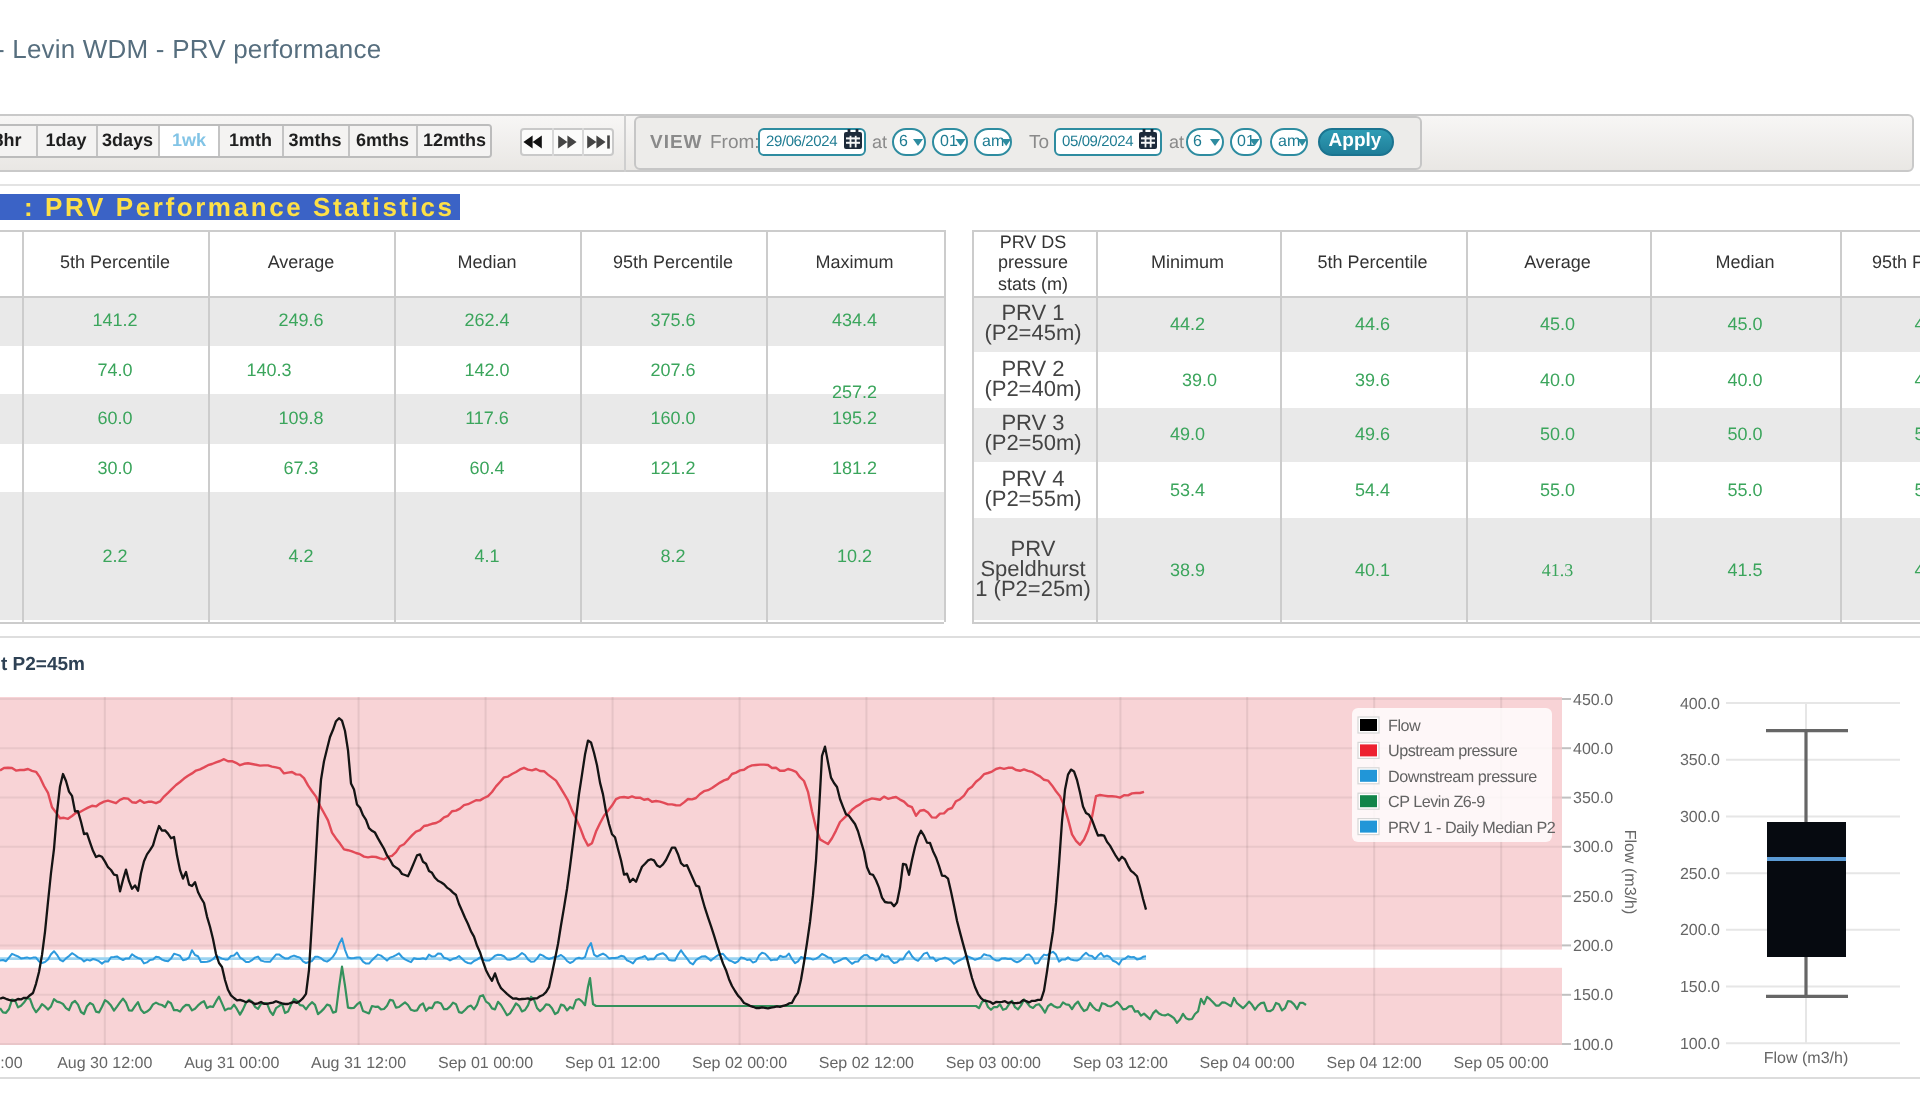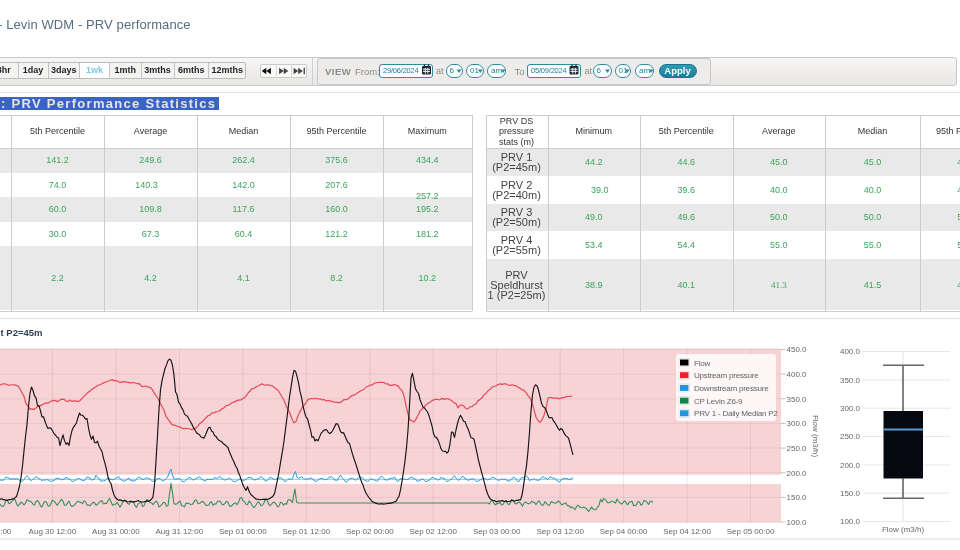--- a/index.html
+++ b/index.html
@@ -40,36 +40,36 @@
     <div class="dd" style="left:445.5px;top:64px;width:17.5px;height:13.5px;padding-left:3px;">6</div>
     <div class="dd" style="left:466px;top:64px;width:18px;height:13.5px;padding-left:3px;">01</div>
     <div class="dd" style="left:487px;top:64px;width:19px;height:13.5px;padding-left:3px;">am</div>
     <div class="abs glabel" style="left:514.5px;top:66px;">To</div>
     <div class="tealbox" style="left:527px;top:64px;width:54px;height:13.5px;padding-left:3px;">05/09/2024</div>
     <div class="abs glabel" style="left:584.5px;top:66px;font-size:9px;">at</div>
     <div class="dd" style="left:592.5px;top:64px;width:19px;height:13.5px;padding-left:3px;">6</div>
     <div class="dd" style="left:614.5px;top:64px;width:16.5px;height:13.5px;padding-left:3px;">01</div>
     <div class="dd" style="left:635px;top:64px;width:19px;height:13.5px;padding-left:3px;">am</div>
     <div class="abs" style="left:658.5px;top:63.5px;width:38px;height:14.5px;background:linear-gradient(#2f9cb4,#1f7e99);border:1px solid #1b7490;border-radius:8px;color:#fff;font-weight:bold;font-size:9.5px;display:flex;align-items:center;justify-content:center;">Apply</div>
-    <div class="abs" style="left:0;top:96.5px;height:13.5px;background:#3b63c6;color:#e5e5e5;font-weight:bold;font-size:13px;display:flex;align-items:center;padding-left:1px;padding-right:3px;letter-spacing:1.3px;white-space:nowrap;">: PRV Performance Statistics</div>
+    <div class="abs" style="left:0;top:96.5px;height:13.5px;background:#3b63c6;color:#fde047;font-weight:bold;font-size:13px;display:flex;align-items:center;padding-left:12px;padding-right:3px;letter-spacing:1.3px;white-space:nowrap;">: PRV Performance Statistics</div>
     <div class="abs" style="left:0;top:148.0px;width:471.5px;height:24.599999999999994px;background:#e9e9e9;"></div>
     <div class="abs" style="left:0;top:197.2px;width:471.5px;height:24.600000000000023px;background:#e9e9e9;"></div>
     <div class="abs" style="left:0;top:246.4px;width:471.5px;height:63.900000000000006px;background:#e9e9e9;"></div>
     <div class="cell hdr" style="left:11px;top:114.5px;width:93px;height:33.5px;">5th Percentile</div>
     <div class="cell hdr" style="left:104px;top:114.5px;width:93px;height:33.5px;">Average</div>
     <div class="cell hdr" style="left:197px;top:114.5px;width:93px;height:33.5px;">Median</div>
     <div class="cell hdr" style="left:290px;top:114.5px;width:93px;height:33.5px;">95th Percentile</div>
     <div class="cell hdr" style="left:383px;top:114.5px;width:88.5px;height:33.5px;">Maximum</div>
     <div class="cell gval" style="left:11px;top:148.0px;width:93px;height:24.599999999999994px;">141.2</div>
     <div class="cell gval" style="left:104px;top:148.0px;width:93px;height:24.599999999999994px;">249.6</div>
     <div class="cell gval" style="left:197px;top:148.0px;width:93px;height:24.599999999999994px;">262.4</div>
     <div class="cell gval" style="left:290px;top:148.0px;width:93px;height:24.599999999999994px;">375.6</div>
     <div class="cell gval" style="left:383px;top:148.0px;width:88.5px;height:24.599999999999994px;">434.4</div>
     <div class="cell gval" style="left:11px;top:172.6px;width:93px;height:24.599999999999994px;">74.0</div>
-    <div class="cell gval" style="left:100px;top:172.6px;width:93px;height:24.599999999999994px;text-align:center;">140.3</div>
+    <div class="cell gval" style="left:88px;top:172.6px;width:93px;height:24.599999999999994px;text-align:center;">140.3</div>
     <div class="cell gval" style="left:197px;top:172.6px;width:93px;height:24.599999999999994px;">142.0</div>
     <div class="cell gval" style="left:290px;top:172.6px;width:93px;height:24.599999999999994px;">207.6</div>
     <div class="cell gval" style="left:383px;top:184px;width:88.5px;height:24.599999999999994px;">257.2</div>
     <div class="cell gval" style="left:11px;top:197.2px;width:93px;height:24.600000000000023px;">60.0</div>
     <div class="cell gval" style="left:104px;top:197.2px;width:93px;height:24.600000000000023px;">109.8</div>
     <div class="cell gval" style="left:197px;top:197.2px;width:93px;height:24.600000000000023px;">117.6</div>
     <div class="cell gval" style="left:290px;top:197.2px;width:93px;height:24.600000000000023px;">160.0</div>
     <div class="cell gval" style="left:383px;top:197.2px;width:88.5px;height:24.600000000000023px;">195.2</div>
     <div class="cell gval" style="left:11px;top:221.8px;width:93px;height:24.599999999999994px;">30.0</div>
     <div class="cell gval" style="left:104px;top:221.8px;width:93px;height:24.599999999999994px;">67.3</div>

